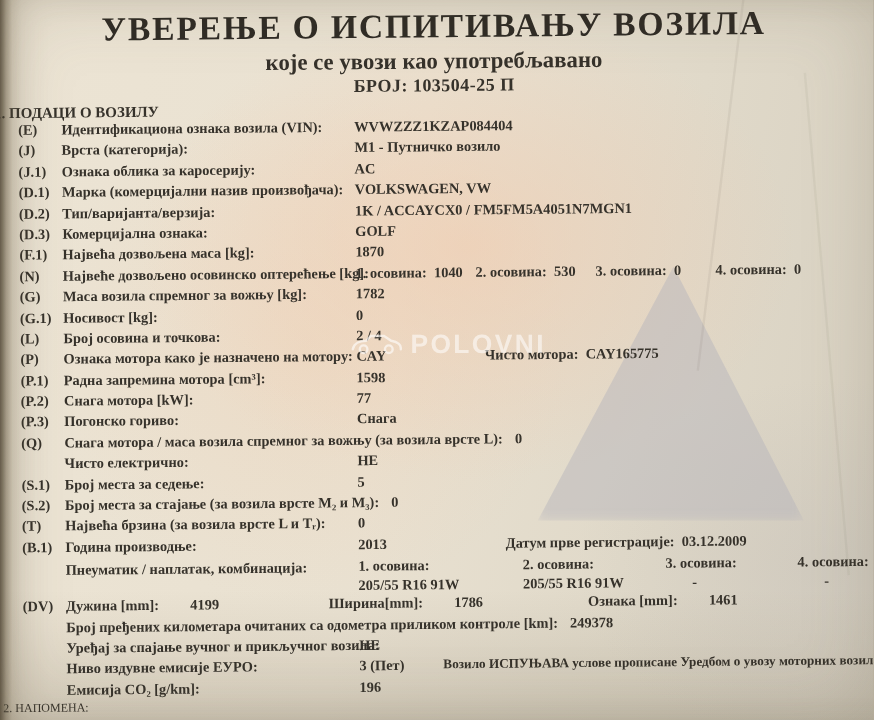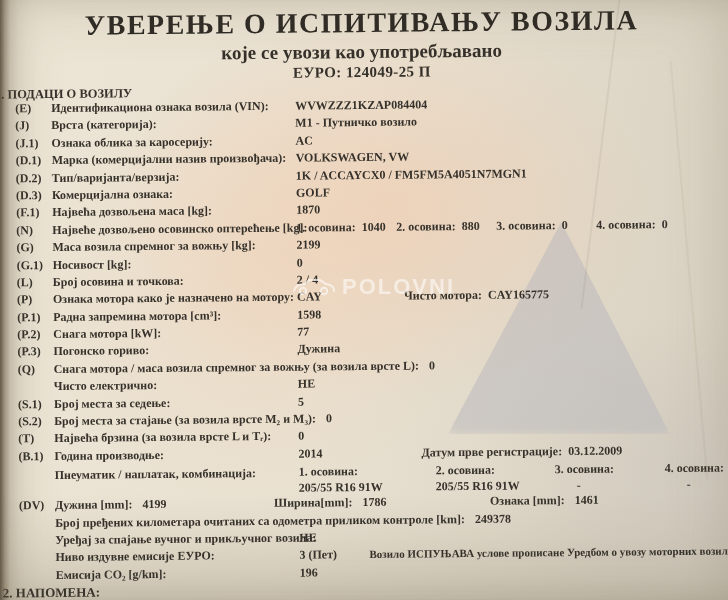--- a/index.html
+++ b/index.html
@@ -20,60 +20,60 @@
     background:rgba(184,181,187,0.5);clip-path:polygon(51% 0,0 100%,100% 100%);filter:blur(5px);}
   .crease1{position:absolute;left:600px;top:-10px;width:2px;height:320px;background:rgba(120,110,95,0.10);transform:rotate(7deg);}
   .crease2{position:absolute;left:688px;top:60px;width:2px;height:420px;background:rgba(120,110,95,0.08);transform:rotate(-5deg);}
 
   .content{position:absolute;inset:0;transform:rotate(-0.55deg);transform-origin:364px 300px;}
   .title{position:absolute;top:7px;left:0;width:100%;text-align:center;
     font-size:28px;font-weight:bold;letter-spacing:1.5px;color:#2f2b25;}
   .subtitle{position:absolute;top:41px;left:0;width:100%;text-align:center;font-size:19px;font-weight:bold;}
   .docnum{position:absolute;top:64px;left:0;width:100%;text-align:center;font-size:15px;font-weight:bold;letter-spacing:0.4px;}
   .sec1{position:absolute;top:84px;left:-3px;font-size:12.5px;font-weight:bold;}
-  .sec2{position:absolute;top:582px;left:0px;font-size:13px;font-weight:bold;}
+  .sec2{position:absolute;top:582px;left:0px;font-size:10px;font-weight:normal;}
 
   .rows{position:absolute;top:97px;left:0;width:728px;font-size:12px;font-weight:600;}
   .row{position:relative;height:17.4px;white-space:nowrap;}
   .row span{line-height:17.4px;}
   .row.h2{height:32px;}
   .code{position:absolute;left:17px;}
   .lbl{position:absolute;left:53px;}
   .val{position:absolute;left:297px;}
   .flow{position:absolute;left:53px;}
   .flow .inval{margin-left:10px;}
   .ax{position:absolute;}
   .ax .axv{margin-left:6px;margin-top:39px;}
   .extra{position:absolute;}
   .extra .exv{margin-left:6px;}
   .tcol{position:absolute;top:1px;}
   .tcol div{line-height:16px;}
   .tcol .dash{padding-left:22px;}
   .dim{position:absolute;}
-  .dim .dimv{margin-left:10px;text-align:right;}
+  .dim .dimv{margin-left:26px;text-align:right;}
   .note{position:absolute;left:367px;font-size:11px;}
 
   .watermark{position:absolute;left:292px;top:276px;color:rgba(255,255,255,0.55);
     font-family:"Liberation Sans","DejaVu Sans",sans-serif;font-weight:bold;line-height:1;}
   .wm-top{display:flex;align-items:flex-start;gap:6px;font-size:22px;letter-spacing:2px;}
   .wm-bottom{display:block;font-size:21px;letter-spacing:3px;margin-top:3px;}
 </style>
 </head>
 <body>
 
 <div class="photo">
   <div class="paper"></div>
   <div class="triangle"></div>
   <div class="crease1"></div>
   <div class="crease2"></div>
 
   <div class="content">
     <div class="title">УВЕРЕЊЕ О ИСПИТИВАЊУ ВОЗИЛА</div>
     <div class="subtitle">које се увози као употребљавано</div>
-    <div class="docnum"><span>ЕУРО:</span> <span>124049-25 П</span></div>
+    <div class="docnum"><span>БРОЈ:</span> <span>103504-25 П</span></div>
     <div class="sec1">1. ПОДАЦИ О ВОЗИЛУ</div>
 
     <div class="rows">
 
       <div class="row">
         <span class="code">(E)</span>
         <span class="lbl">Идентификациона ознака возила (VIN):</span>
         <span class="val">WVWZZZ1KZAP084404</span>
       </div>
 
@@ -110,29 +110,29 @@
       <div class="row">
         <span class="code">(F.1)</span>
         <span class="lbl">Највећа дозвољена маса [kg]:</span>
         <span class="val">1870</span>
       </div>
 
       <div class="row">
         <span class="code">(N)</span>
         <span class="lbl">Највеће дозвољено осовинско оптерећење [kg]:</span>
         <span class="ax" style="left:297px"><span>1. осовина:</span><span class="axv">1040</span></span>
-        <span class="ax" style="left:397px"><span>2. осовина:</span><span class="axv">880</span></span>
+        <span class="ax" style="left:397px"><span>2. осовина:</span><span class="axv">530</span></span>
         <span class="ax" style="left:497px"><span>3. осовина:</span><span class="axv">0</span></span>
         <span class="ax" style="left:597px"><span>4. осовина:</span><span class="axv">0</span></span>
       </div>
 
       <div class="row">
         <span class="code">(G)</span>
         <span class="lbl">Маса возила спремног за вожњу [kg]:</span>
-        <span class="val">2199</span>
+        <span class="val">1782</span>
       </div>
 
       <div class="row">
         <span class="code">(G.1)</span>
         <span class="lbl">Носивост  [kg]:</span>
         <span class="val">0</span>
       </div>
 
       <div class="row">
         <span class="code">(L)</span>
@@ -155,21 +155,21 @@
 
       <div class="row">
         <span class="code">(P.2)</span>
         <span class="lbl">Снага мотора  [kW]:</span>
         <span class="val">77</span>
       </div>
 
       <div class="row">
         <span class="code">(P.3)</span>
         <span class="lbl">Погонско гориво:</span>
-        <span class="val">Дужина</span>
+        <span class="val">Снага</span>
       </div>
 
       <div class="row">
         <span class="code">(Q)</span>
         <span class="flow"><span>Снага мотора / маса возила спремног за вожњу (за возила врсте L):</span><span class="inval">0</span></span>
       </div>
 
       <div class="row">
         <span class="lbl">Чисто електрично:</span>
         <span class="val">НЕ</span>
@@ -188,21 +188,21 @@
 
       <div class="row">
         <span class="code">(T)</span>
         <span class="lbl">Највећа брзина (за возила врсте L и Tᵣ):</span>
         <span class="val">0</span>
       </div>
 
       <div class="row">
         <span class="code">(B.1)</span>
         <span class="lbl">Година производње:</span>
-        <span class="val">2014</span>
+        <span class="val">2013</span>
         <span class="extra" style="left:420px"><span>Датум прве регистрације:</span><span class="exv">03.12.2009</span></span>
       </div>
 
       <div class="row h2">
         <span class="lbl" style="top:2px">Пнеуматик / наплатак, комбинација:</span>
         <span class="tcol" style="left:297px">
             <div>1. осовина:</div>
             <div>205/55 R16 91W</div>
           </span>
         <span class="tcol" style="left:434px">

